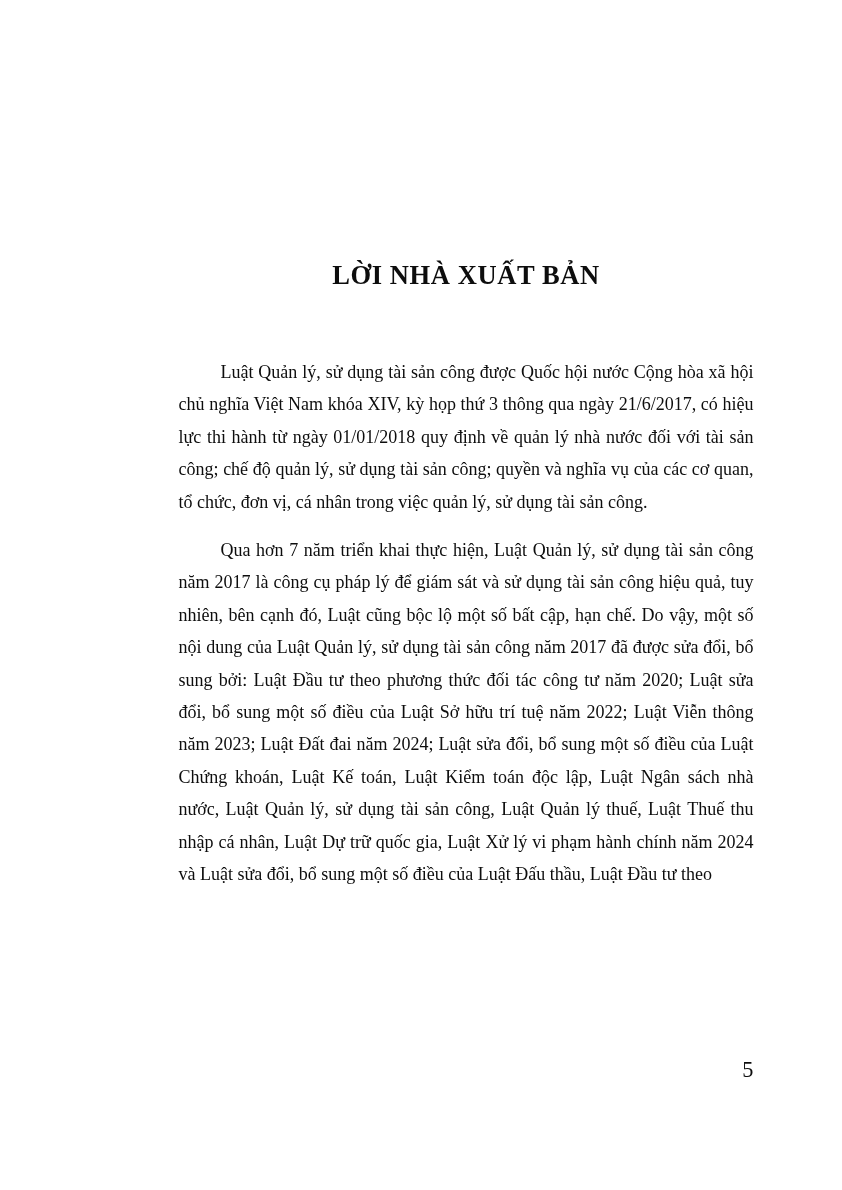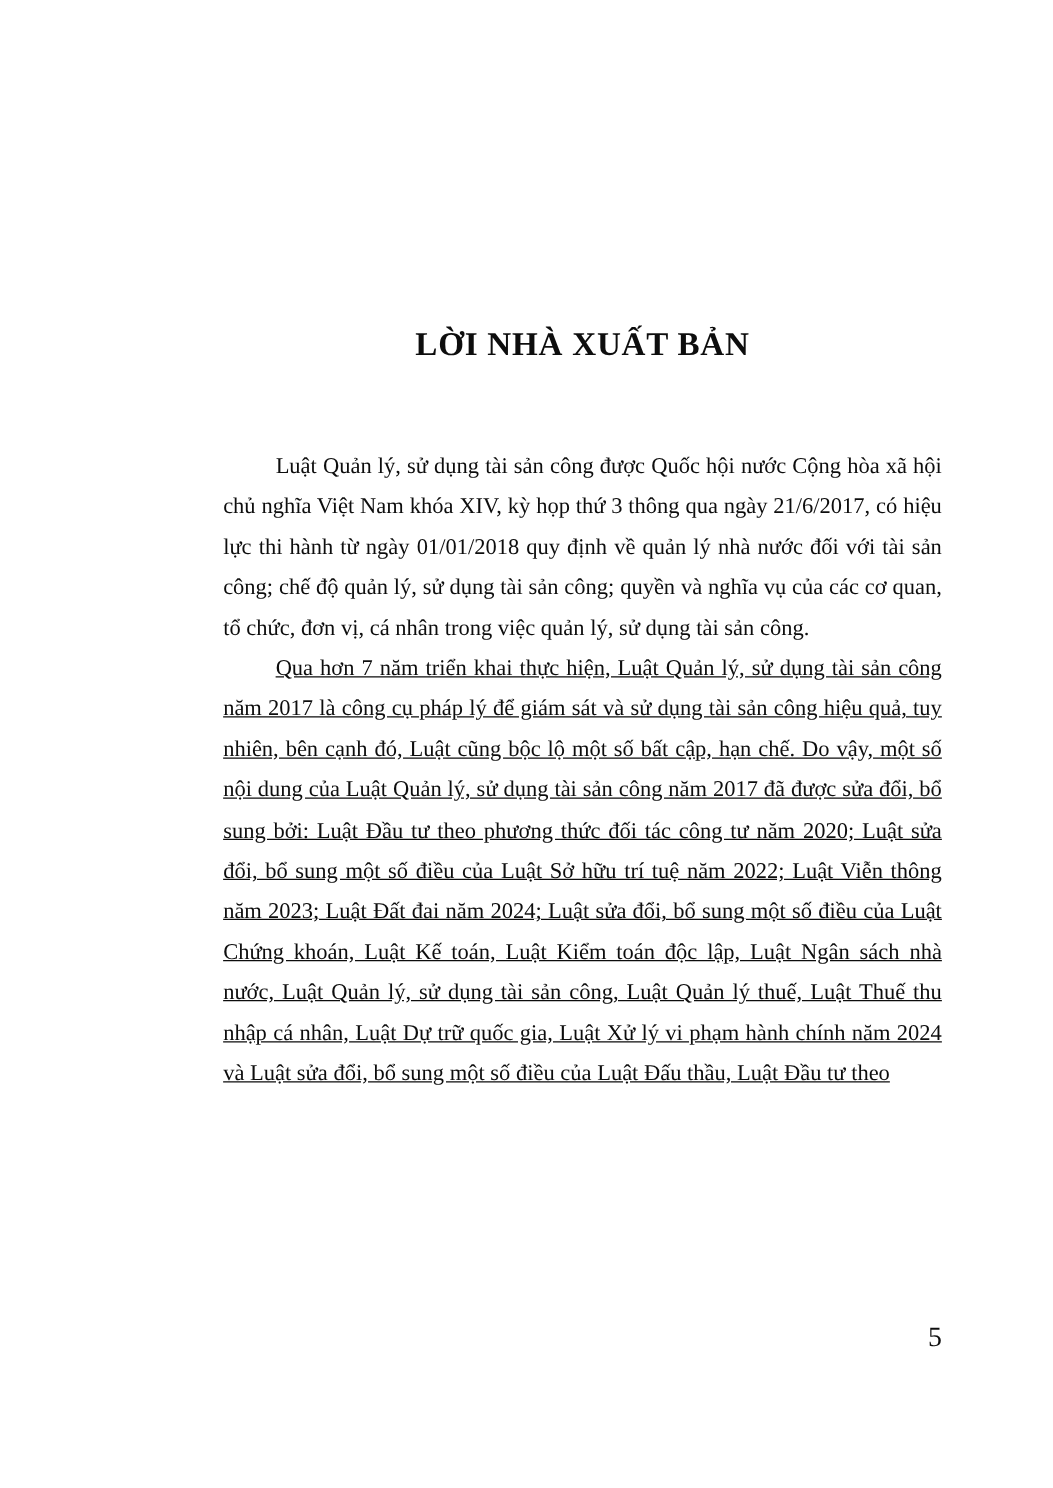--- a/index.html
+++ b/index.html
@@ -57,22 +57,21 @@
     text-align: justify;
     text-justify: inter-word;
     font-size: 18px;
     line-height: 32.4px;
     text-indent: 42px;
     hyphens: none;
     word-spacing: 0px;
   }
 
   .para + .para {
-    margin-top: 0px;
-    text-decoration: underline;
+    margin-top: 16px;
   }
 
   .page-number {
     position: absolute;
     top: 1055px;
     left: 0;
     width: 575px;
     text-align: right;
     font-size: 22.3px;
     line-height: 30px;

